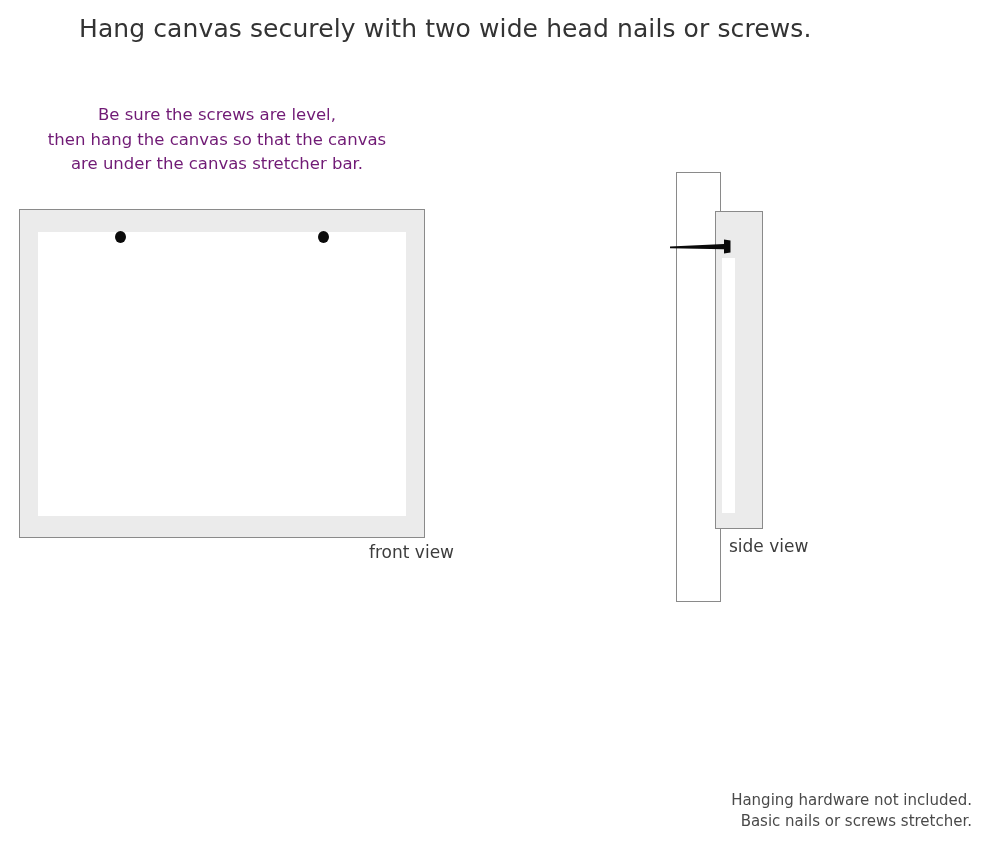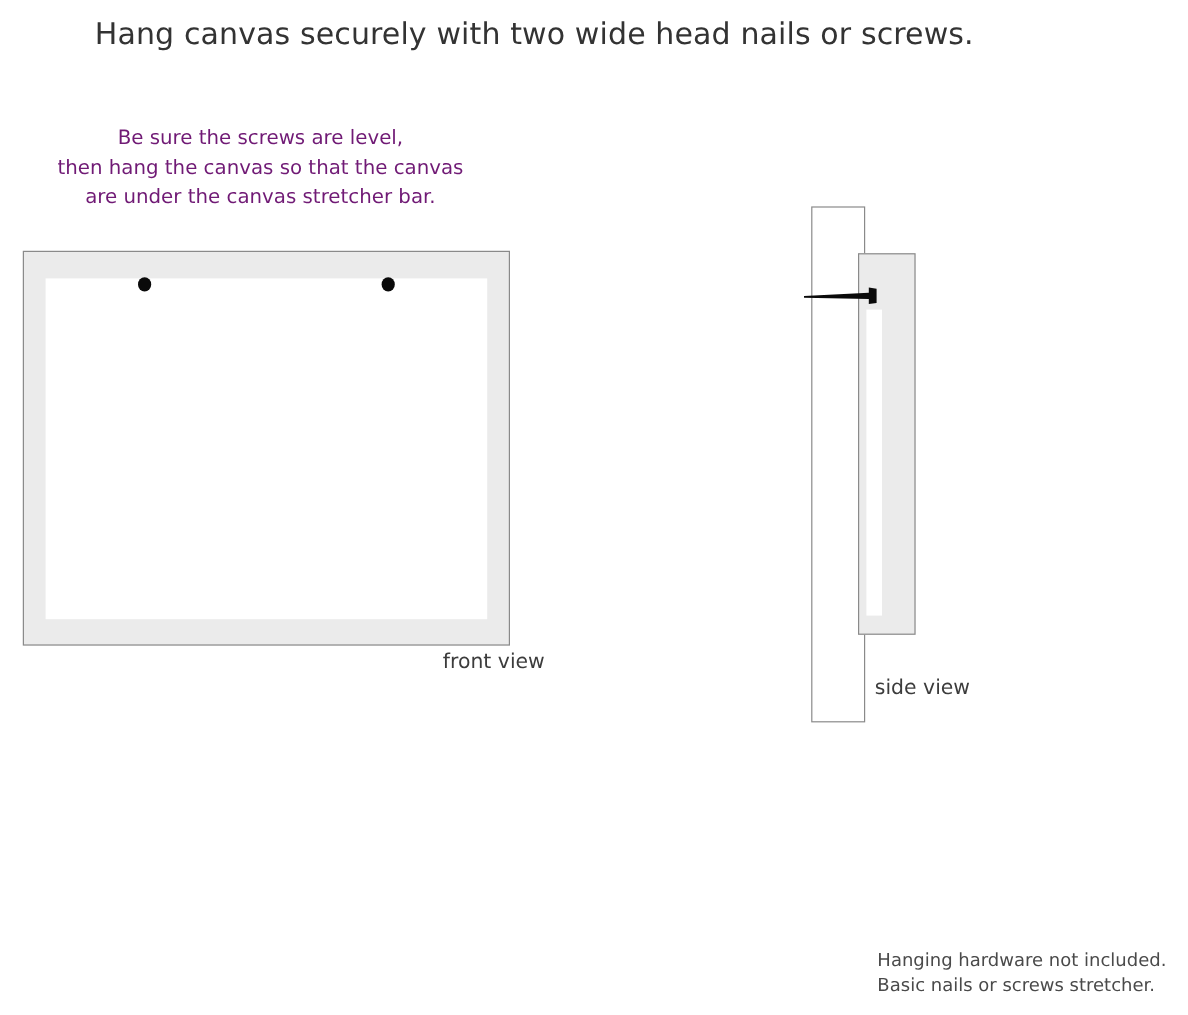--- a/index.html
+++ b/index.html
@@ -134,31 +134,31 @@
   }
 
   
   .view-label {
     position: absolute;
     font-size: 17px;
     color: #3c3c3c;
     white-space: nowrap;
   }
   .view-label--front { left: 331px; top: 542px; margin-left: 38px; }
-  .view-label--side  { left: 729px; top: 563px; }
+  .view-label--side  { left: 729px; top: 536px; }
 
   
   .footer-note {
     position: absolute;
     right: 18px;
     top: 790px;
     font-size: 15px;
     line-height: 21px;
     color: #4a4a4a;
-    text-align: left;
+    text-align: right;
   }
   .footer-note .note-line { display: block; white-space: nowrap; }
 </style>
 </head>
 <body>
 
 <div id="page">
 
   <div class="headline">Hang canvas securely with two wide head nails or screws.</div>
 

